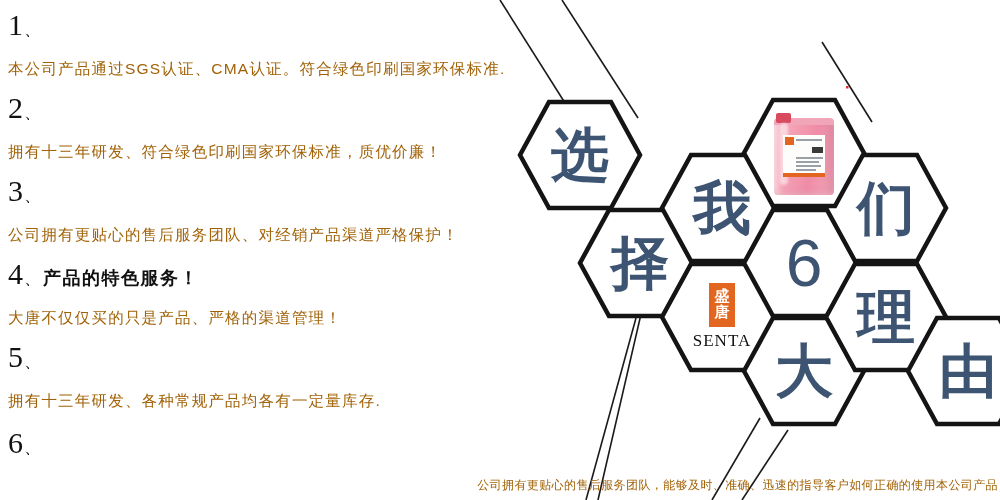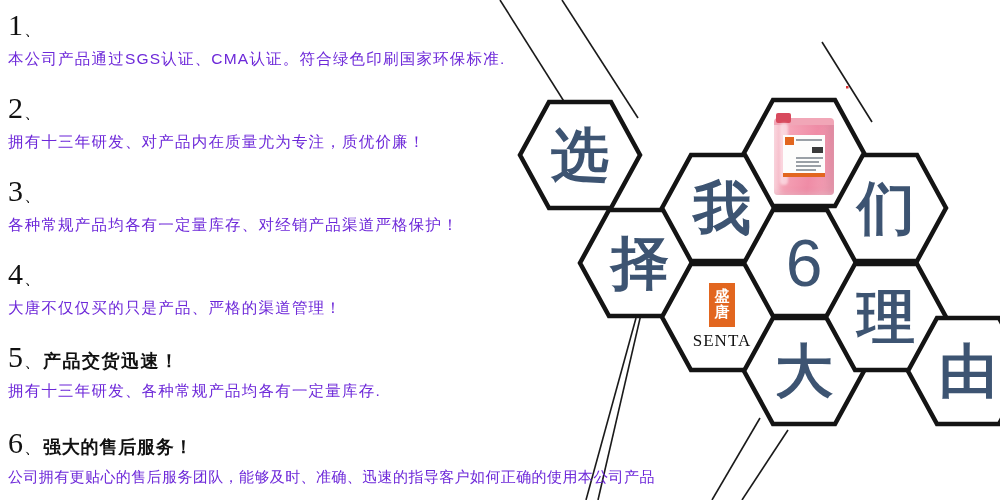--- a/index.html
+++ b/index.html
@@ -31,25 +31,25 @@
     font-family:"Liberation Serif","DejaVu Serif",serif;
     font-weight:400;
     letter-spacing:0px;
   }
   .r-dun{font-size:17px;line-height:1;margin-left:1px;margin-right:2px;}
   .r-title{
     font-size:18px;line-height:1;font-weight:700;
     letter-spacing:1.5px;
   }
   .r-body{
-    font-size:15.5px;line-height:1;color:#6d28d9;
+    font-size:15.5px;line-height:1;color:#a16207;
     letter-spacing:1.2px;white-space:nowrap;
-    margin-top:11px;
-  }
-  .reason.tight .r-body{letter-spacing:0.4px;font-size:15px;}
+    margin-top:21px;
+  }
+  .reason.tight .r-body{letter-spacing:0.4px;font-size:12px;text-align:right;}
   .reason.tight .r-title{letter-spacing:0.8px;}
 
   
   #hexes{position:absolute;left:0;top:0;width:1000px;height:500px;z-index:2;}
   .hex{
     position:absolute;
     width:124px;height:110px;
   }
   .hex svg{display:block;width:100%;height:100%;overflow:visible;}
   .hex .poly{fill:#ffffff;stroke:#141414;stroke-width:4.5;stroke-linejoin:miter;}
@@ -149,53 +149,52 @@
         <span class="r-dun">、</span>
       </div>
       <div class="r-body">本公司产品通过SGS认证、CMA认证。符合绿色印刷国家环保标准.</div>
     </div>
 
     <div class="reason" style="top:93px;">
       <div class="r-head">
         <span class="r-num">2</span>
         <span class="r-dun">、</span>
       </div>
-      <div class="r-body">拥有十三年研发、对产品内在质量尤为专注，质优价廉！</div>
+      <div class="r-body">拥有十三年研发、符合绿色印刷国家环保标准，质优价廉！</div>
     </div>
 
     <div class="reason" style="top:176px;">
       <div class="r-head">
         <span class="r-num">3</span>
         <span class="r-dun">、</span>
       </div>
-      <div class="r-body">各种常规产品均各有一定量库存、对经销产品渠道严格保护！</div>
+      <div class="r-body">公司拥有更贴心的售后服务团队、对经销产品渠道严格保护！</div>
     </div>
 
     <div class="reason" style="top:259px;">
       <div class="r-head">
         <span class="r-num">4</span>
         <span class="r-dun">、</span>
+        <span class="r-title">产品的特色服务！</span>
       </div>
       <div class="r-body">大唐不仅仅买的只是产品、严格的渠道管理！</div>
     </div>
 
     <div class="reason" style="top:342px;">
       <div class="r-head">
         <span class="r-num">5</span>
         <span class="r-dun">、</span>
-        <span class="r-title">产品交货迅速！</span>
       </div>
       <div class="r-body">拥有十三年研发、各种常规产品均各有一定量库存.</div>
     </div>
 
     <div class="reason tight" style="top:428px;width:990px;">
       <div class="r-head">
         <span class="r-num">6</span>
         <span class="r-dun">、</span>
-        <span class="r-title">强大的售后服务！</span>
       </div>
       <div class="r-body">公司拥有更贴心的售后服务团队，能够及时、准确、迅速的指导客户如何正确的使用本公司产品</div>
     </div>
 
   </div>
 
   <div id="hexes">
 
     <div class="hex" style="left:518px;top:100px;">
       <svg viewBox="0 0 124 110">

